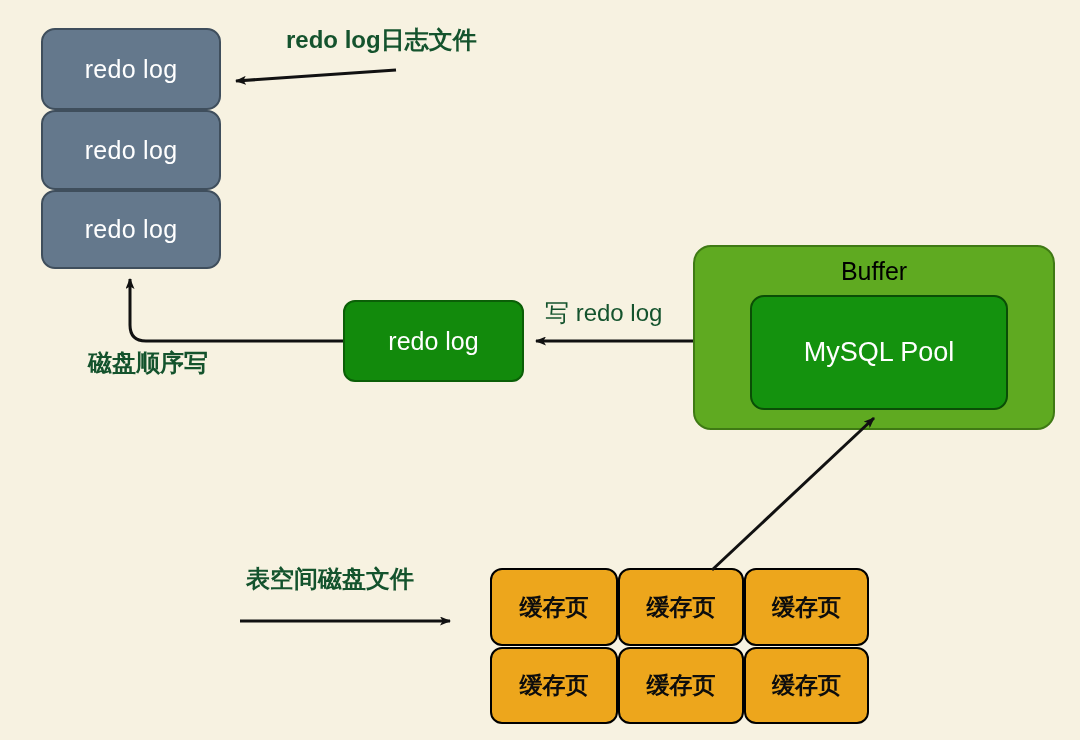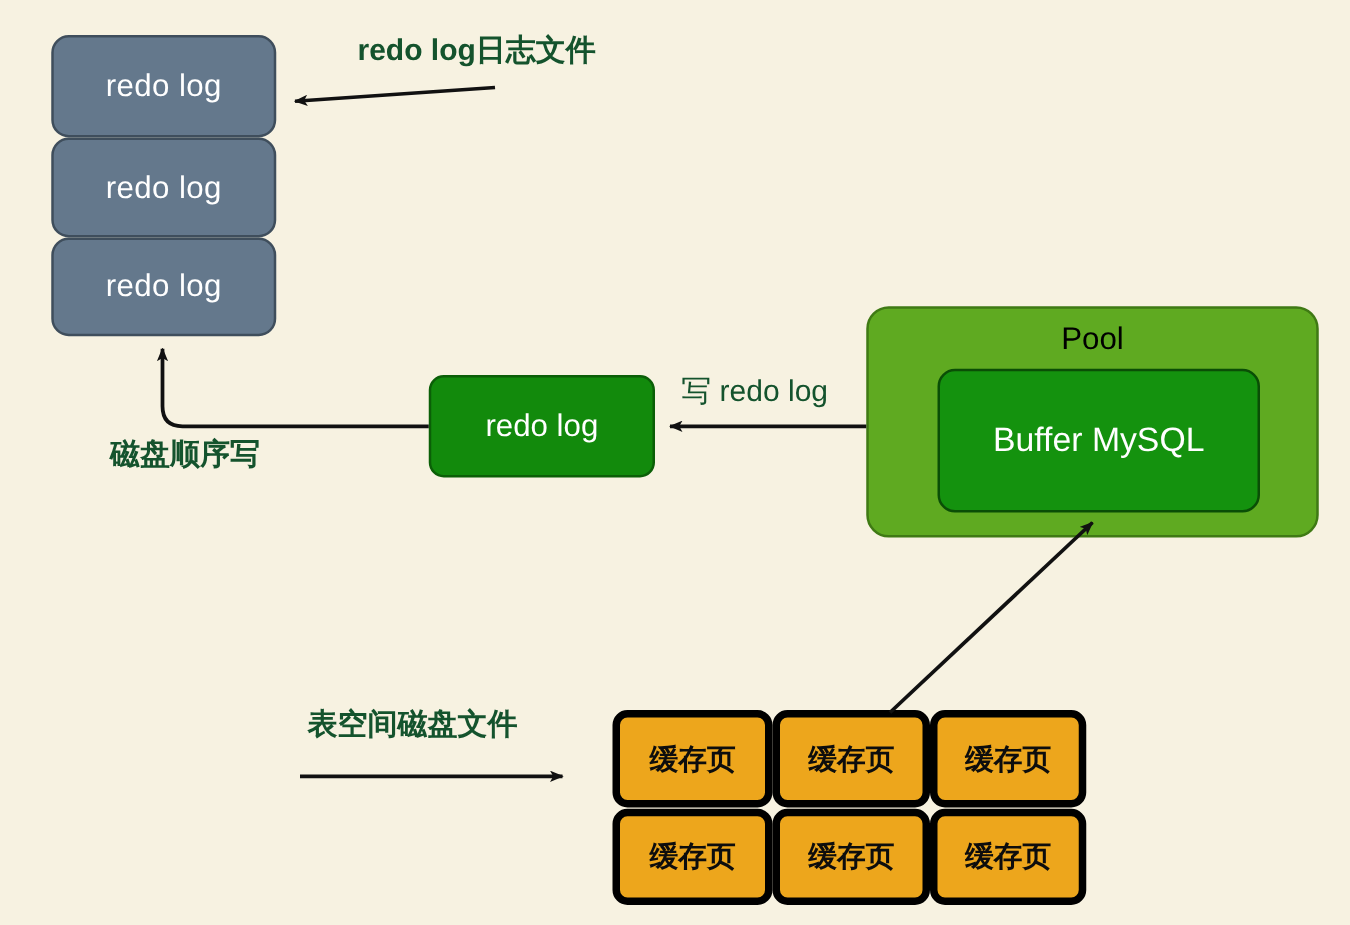--- a/index.html
+++ b/index.html
@@ -57,21 +57,21 @@
   .buffer-pool {
     background: #14920e;
     border: 2px solid #0a4e06;
     border-radius: 14px;
     color: #ffffff;
     font-size: 27px;
   }
   
   .cache-page {
     background: #eda61c;
-    border: 6px solid #000000;
+    border: 2px solid #000000;
     border-radius: 12px;
     color: #0d0d0d;
     font-size: 23px;
     font-weight: 600;
   }
   
   .label {
     position: absolute;
     color: #14532d;
     font-size: 24px;
@@ -102,25 +102,25 @@
   </div>
   <div class="node slate-box" style="left:41px; top:190px; width:180px; height:79px;">
     <span>redo log</span>
   </div>
 
   <div class="node redo-green" style="left:343px; top:300px; width:181px; height:82px;">
     <span>redo log</span>
   </div>
 
   <div class="node mysql-outer" style="left:693px; top:245px; width:362px; height:185px;">
-    <span>Pool</span>
+    <span>Buffer</span>
   </div>
 
   <div class="node buffer-pool" style="left:750px; top:295px; width:258px; height:115px;">
-    <span>Buffer MySQL</span>
+    <span>MySQL Pool</span>
   </div>
 
   <div class="node cache-page" style="left:490px; top:568px; width:128px; height:78px;">
     <span>缓存页</span>
   </div>
   <div class="node cache-page" style="left:618px; top:568px; width:126px; height:78px;">
     <span>缓存页</span>
   </div>
   <div class="node cache-page" style="left:744px; top:568px; width:125px; height:78px;">
     <span>缓存页</span>

